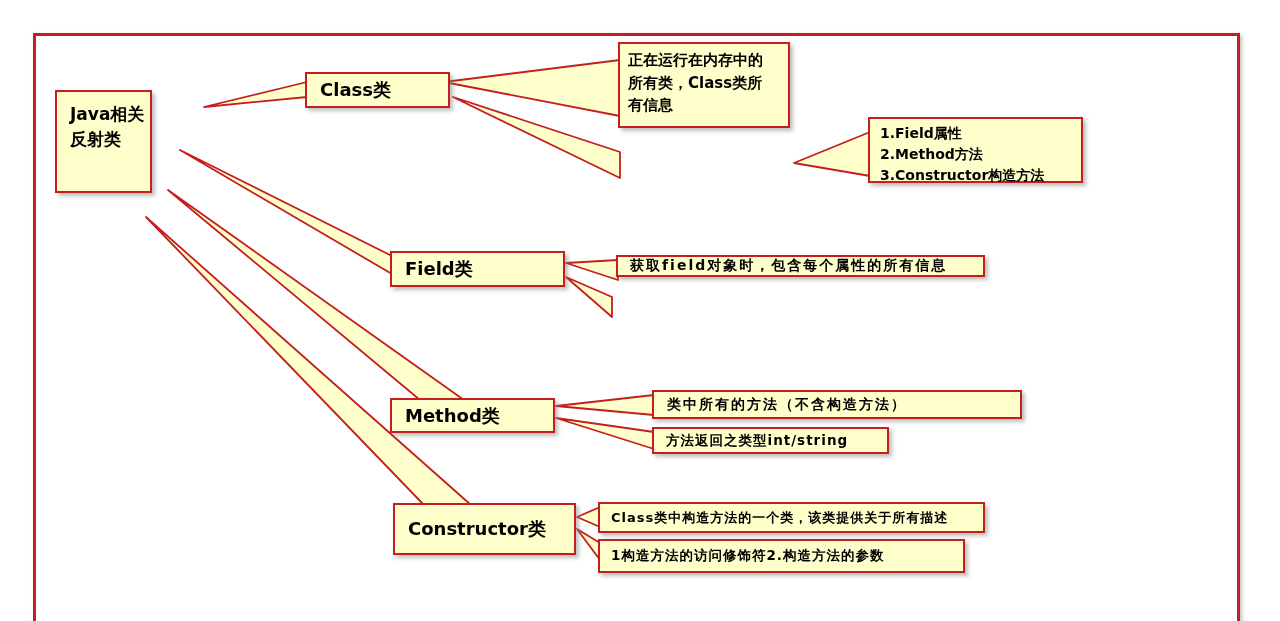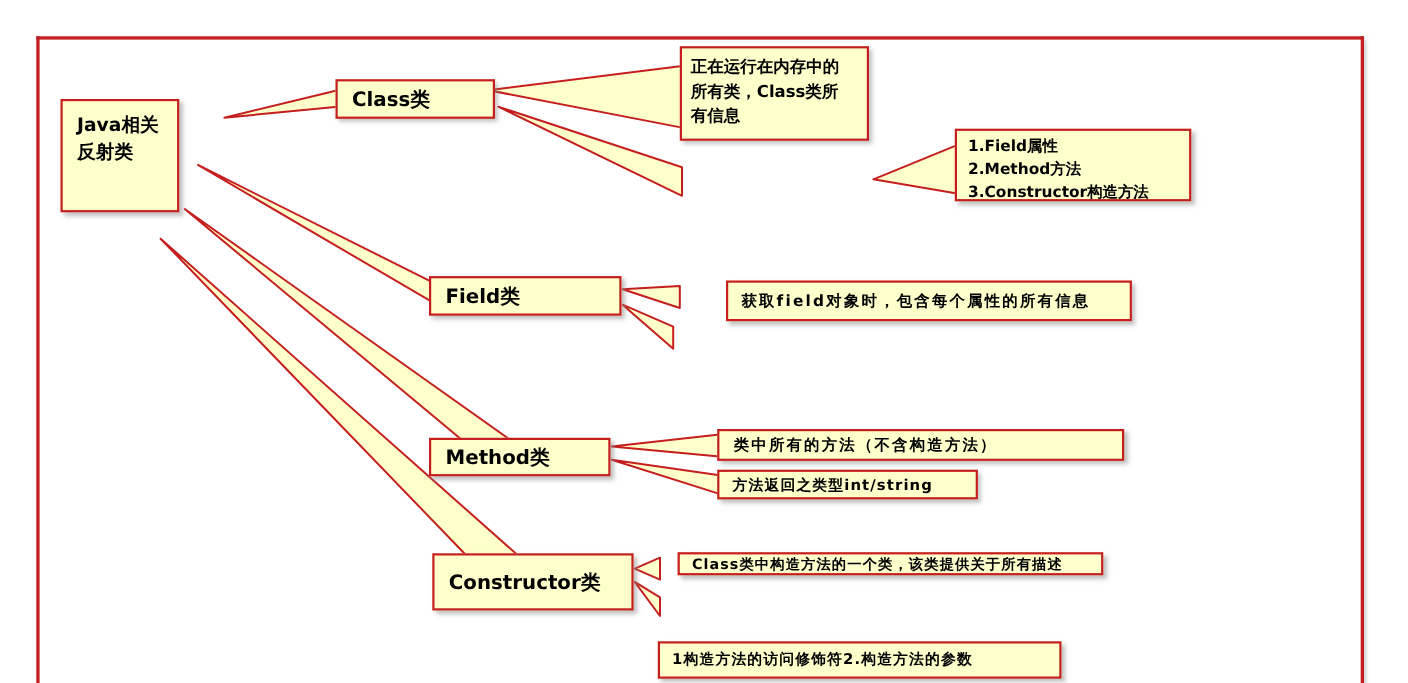--- a/index.html
+++ b/index.html
@@ -36,50 +36,50 @@
   }
   .node-title {
     display: flex;
     align-items: center;
     font-weight: bold;
     font-size: 18px;
     padding-left: 13px;
   }
   .node-text { font-weight: bold; }
 
-  #n-java          { left:55px;  top:90px;  width:108px; height:103px;
+  #n-java          { left:55px;  top:90px;  width:97px; height:103px;
                      font-weight:bold; font-size:17px; line-height:1.45;
                      padding:10px 0 0 13px; }
   #n-class         { left:305px; top:72px;  width:145px; height:36px;text-align:right; }
   #n-class-desc    { left:618px; top:42px;  width:172px; height:86px;
                      font-size:15px; line-height:1.5; padding:5px 6px 0 8px; }
   #n-main-info     { left:618px; top:148px; width:175px; height:34px;
                      display:flex; align-items:center; font-size:15px;
                      letter-spacing:4px; padding-left:13px; }
   #n-members       { left:868px; top:117px; width:215px; height:66px;
                      font-size:14px; line-height:1.5; padding:4px 0 0 10px; }
   #n-field         { left:390px; top:251px; width:175px; height:36px; }
-  #n-field-desc    { left:616px; top:255px; width:369px; height:37px;
+  #n-field-desc    { left:616px; top:255px; width:369px; height:22px;
                      display:flex; align-items:center; font-size:14px;
-                     letter-spacing:2px; padding-left:12px;margin-left:44px; }
+                     letter-spacing:2px; padding-left:12px; }
   #n-field-details { left:610px; top:292px; width:408px; height:65px;
                      font-size:11.5px; line-height:1.35; padding:3px 0 0 8px; }
   #n-method        { left:390px; top:398px; width:165px; height:35px; }
   #n-method-desc   { left:652px; top:390px; width:370px; height:29px;
                      display:flex; align-items:center; font-size:14px;
                      letter-spacing:2px; padding-left:13px; }
   #n-method-return { left:652px; top:427px; width:237px; height:27px;
                      display:flex; align-items:center; font-size:13.5px;
                      letter-spacing:1px; padding-left:12px; }
   #n-constructor   { left:393px; top:503px; width:183px; height:52px; }
-  #n-ctor-desc     { left:598px; top:502px; width:387px; height:21px;
+  #n-ctor-desc     { left:598px; top:502px; width:387px; height:31px;
                      display:flex; align-items:center; font-size:13px;
-                     letter-spacing:1px; padding-left:11px;margin-left:18px; }
+                     letter-spacing:1px; padding-left:11px; }
   #n-ctor-details  { left:598px; top:539px; width:367px; height:34px;
-                     font-size:13.5px; letter-spacing:1px; padding:6px 0 0 11px;margin-top:44px; }
+                     font-size:13.5px; letter-spacing:1px; padding:6px 0 0 11px; }
 </style>
 </head>
 <body>
 
 <div class="stage">
 
   <div class="frame"></div>
 
   <svg class="connector-layer" width="1280" height="621" viewBox="0 0 1280 621" style="fill:var(--box-fill,#FFFFCC); stroke:var(--border-red,#C41E1E); stroke-width:1.8; stroke-linejoin:round;">
     <polygon points="204,107 307,82 307,97"></polygon>

